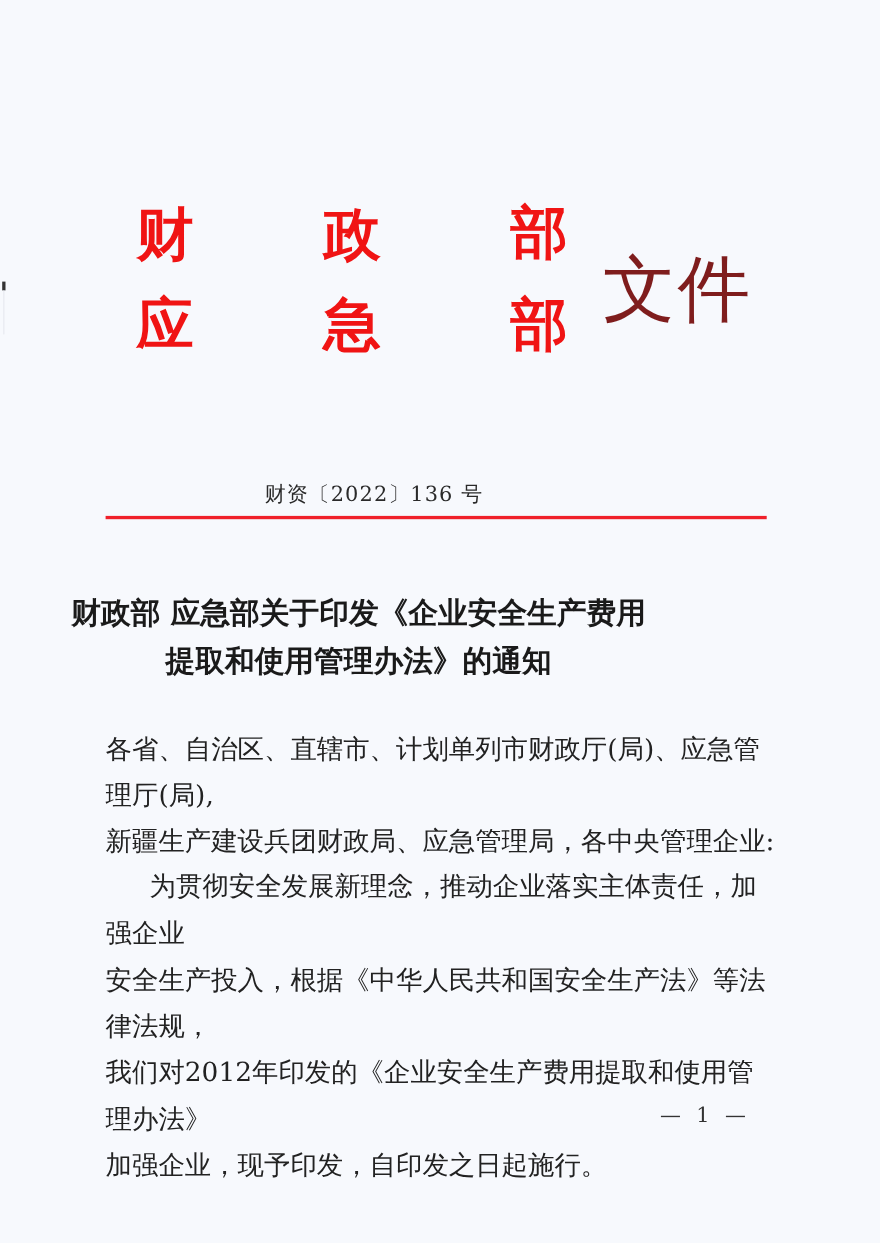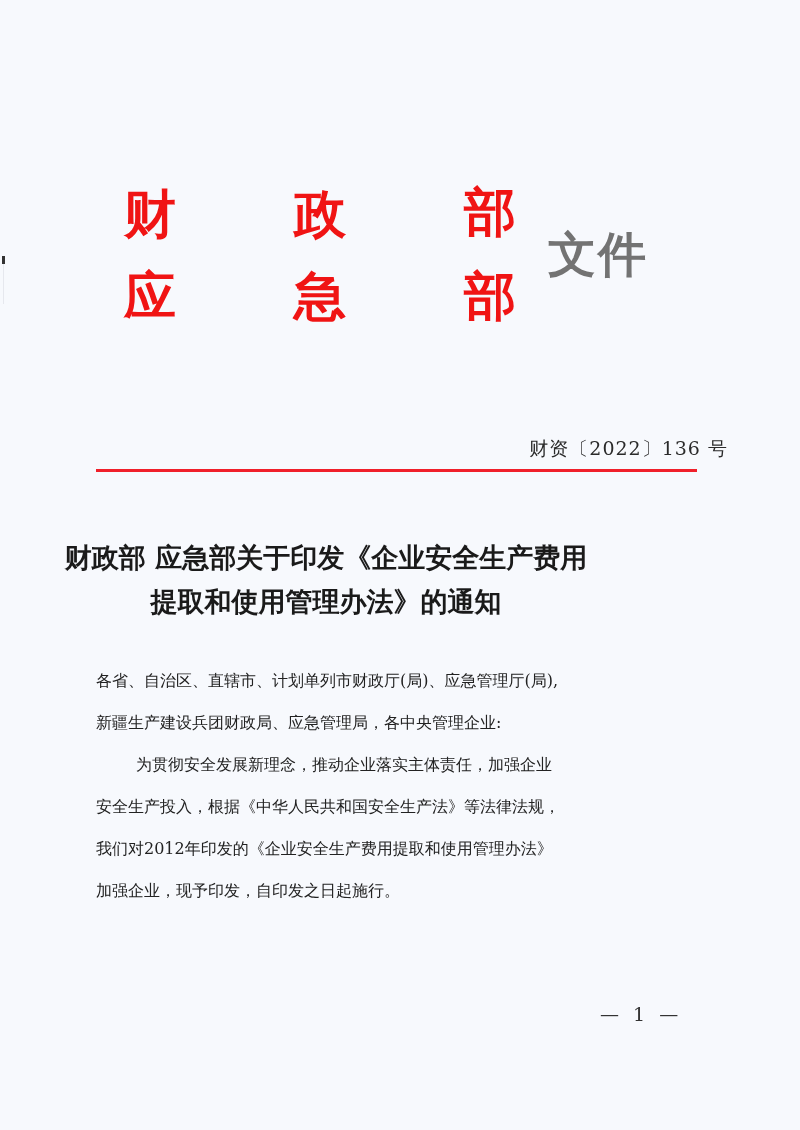--- a/index.html
+++ b/index.html
@@ -36,37 +36,36 @@
       color: #f01414;
       font-family: "DejaVu Serif", "Liberation Serif", serif;
       font-weight: bold;
       font-size: 52px;
       line-height: 1;
     }
     .wenjian {
       position: absolute;
       left: 548px;
       top: 230px;
-      color: #737373;
+      color: #7f1d1d;
       font-family: "DejaVu Serif", "Liberation Serif", serif;
-      font-weight: bold;
-      font-size: 48px;
+      font-weight: normal;
+      font-size: 66px;
       line-height: 1;
       letter-spacing: 2px;
     }
     .doc-number {
       position: absolute;
       left: 0;
       width: 680px;
       top: 436px;
-      text-align: right;
+      text-align: center;
       font-size: 19px;
       color: #2a2a2a;
       letter-spacing: 1px;
-      padding-left: 48px;
     }
     .red-rule {
       position: absolute;
       left: 96px;
       top: 469px;
       width: 601px;
       height: 3px;
       background: #f0202a;
     }
     .title {
@@ -79,21 +78,21 @@
       font-weight: bold;
       font-size: 27px;
       line-height: 44px;
       color: #1a1a1a;
     }
     .body-text {
       position: absolute;
       left: 96px;
       width: 610px;
       top: 660px;
-      font-size: 16px;
+      font-size: 24px;
       line-height: 42px;
       color: #222;
     }
     .body-text p {
       margin: 0;
     }
     .indent {
       text-indent: 40px;
       font-family: Liberation Serif, serif;
     }

